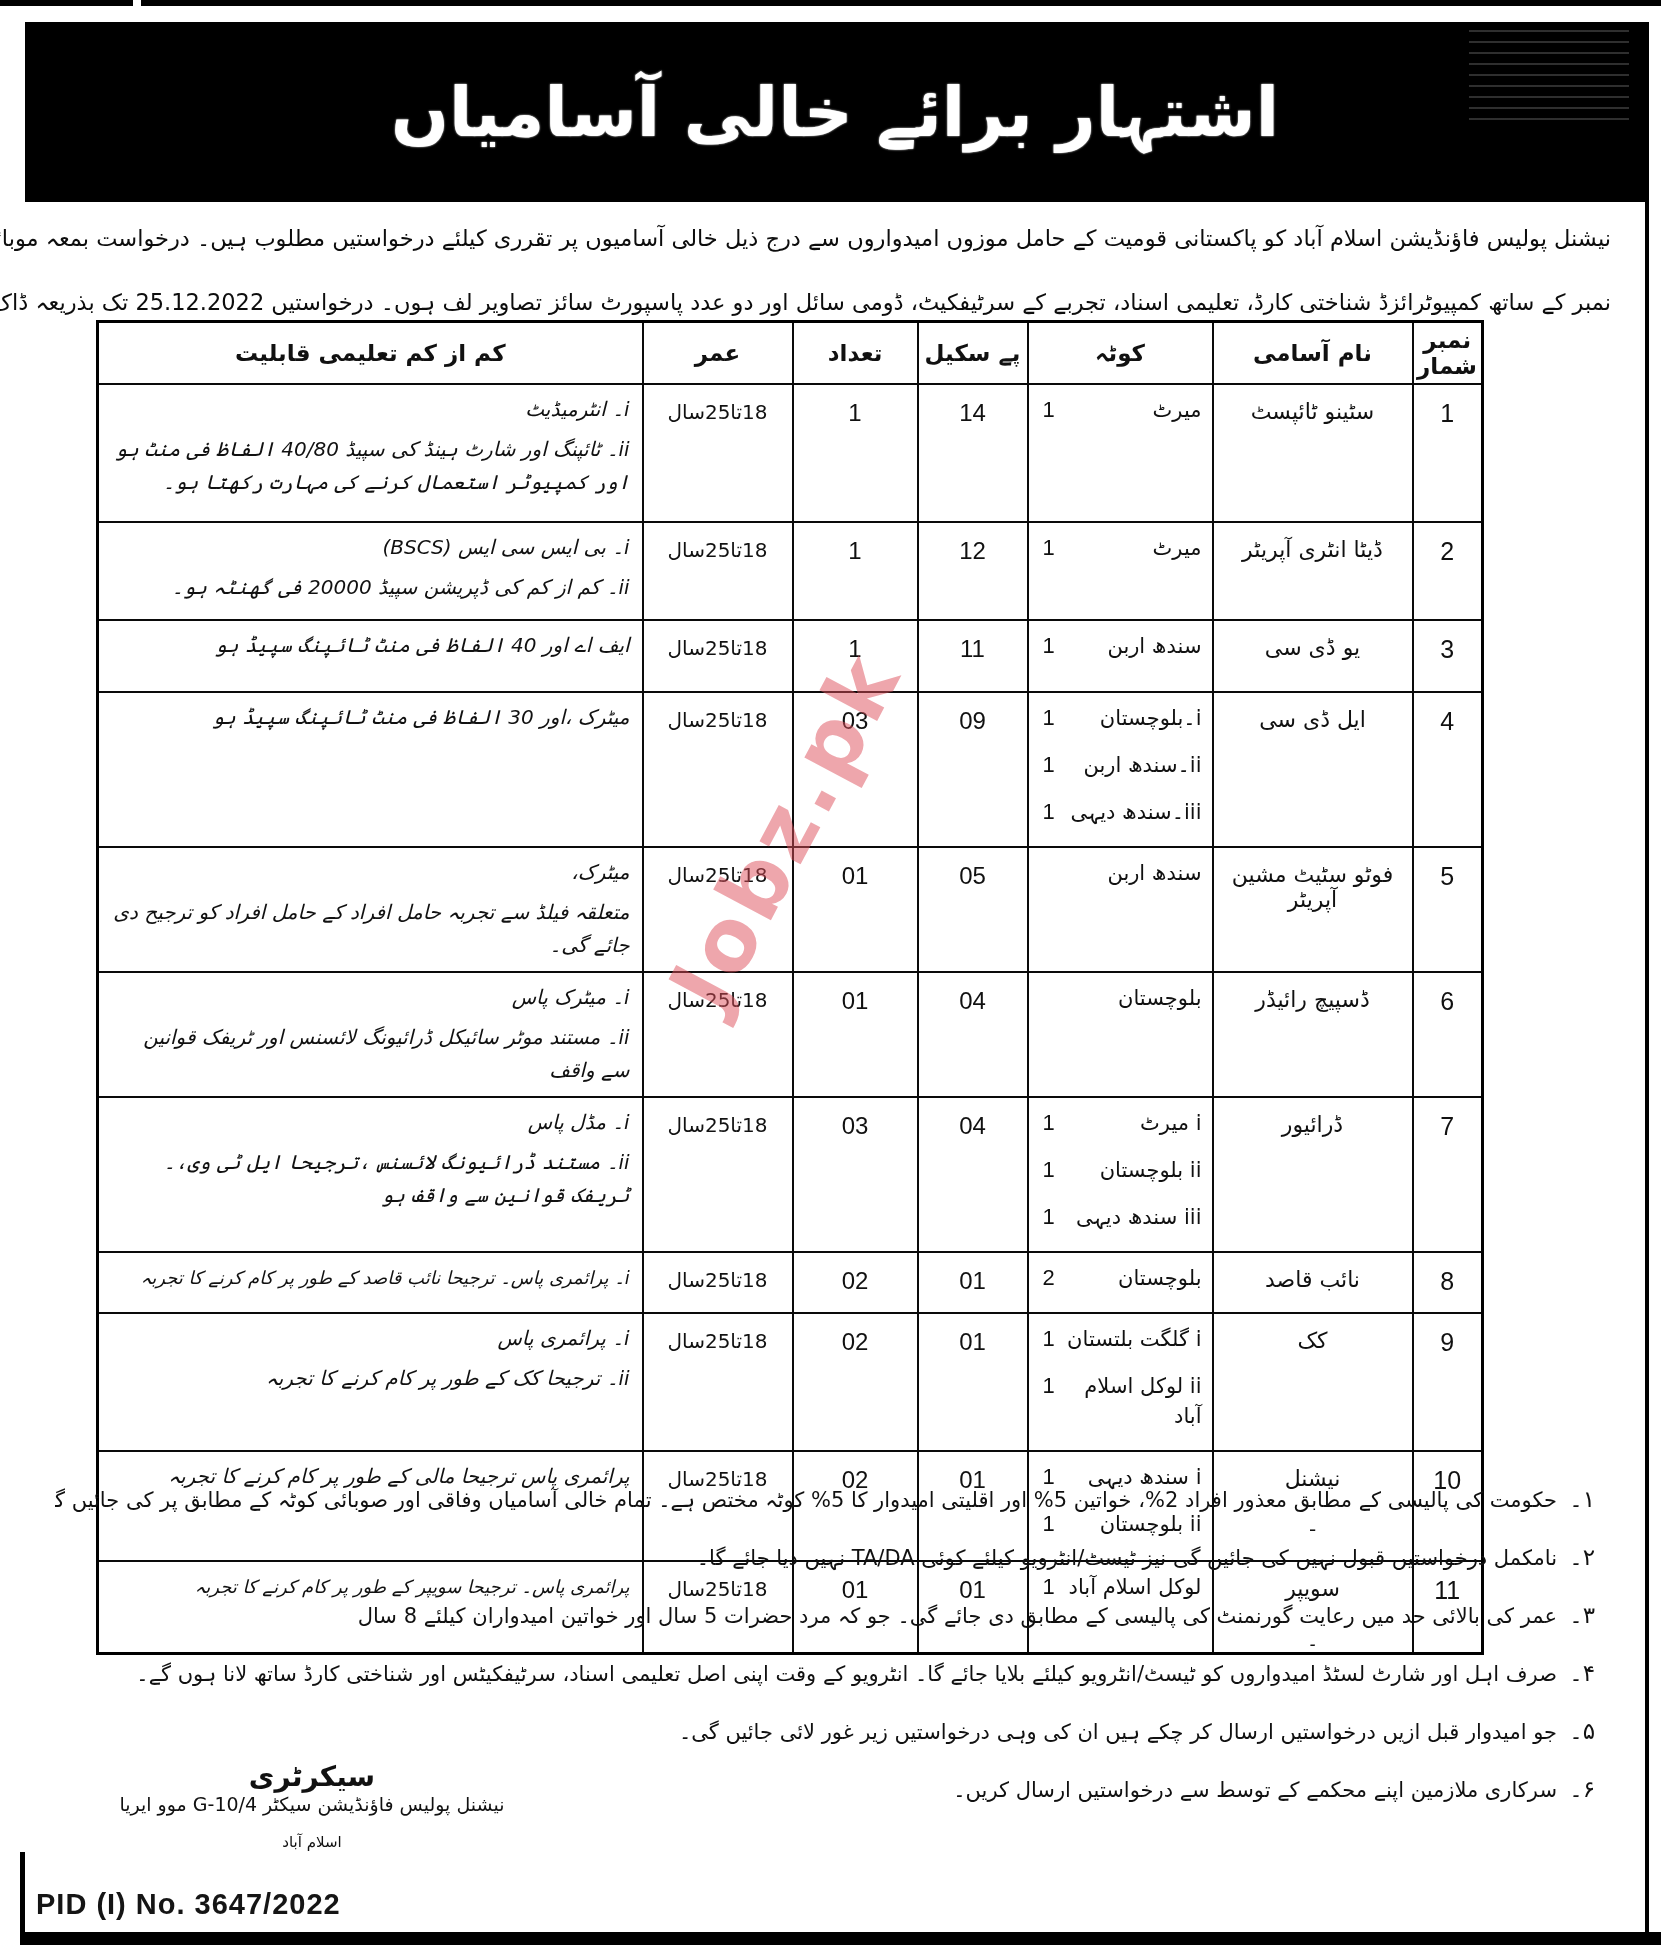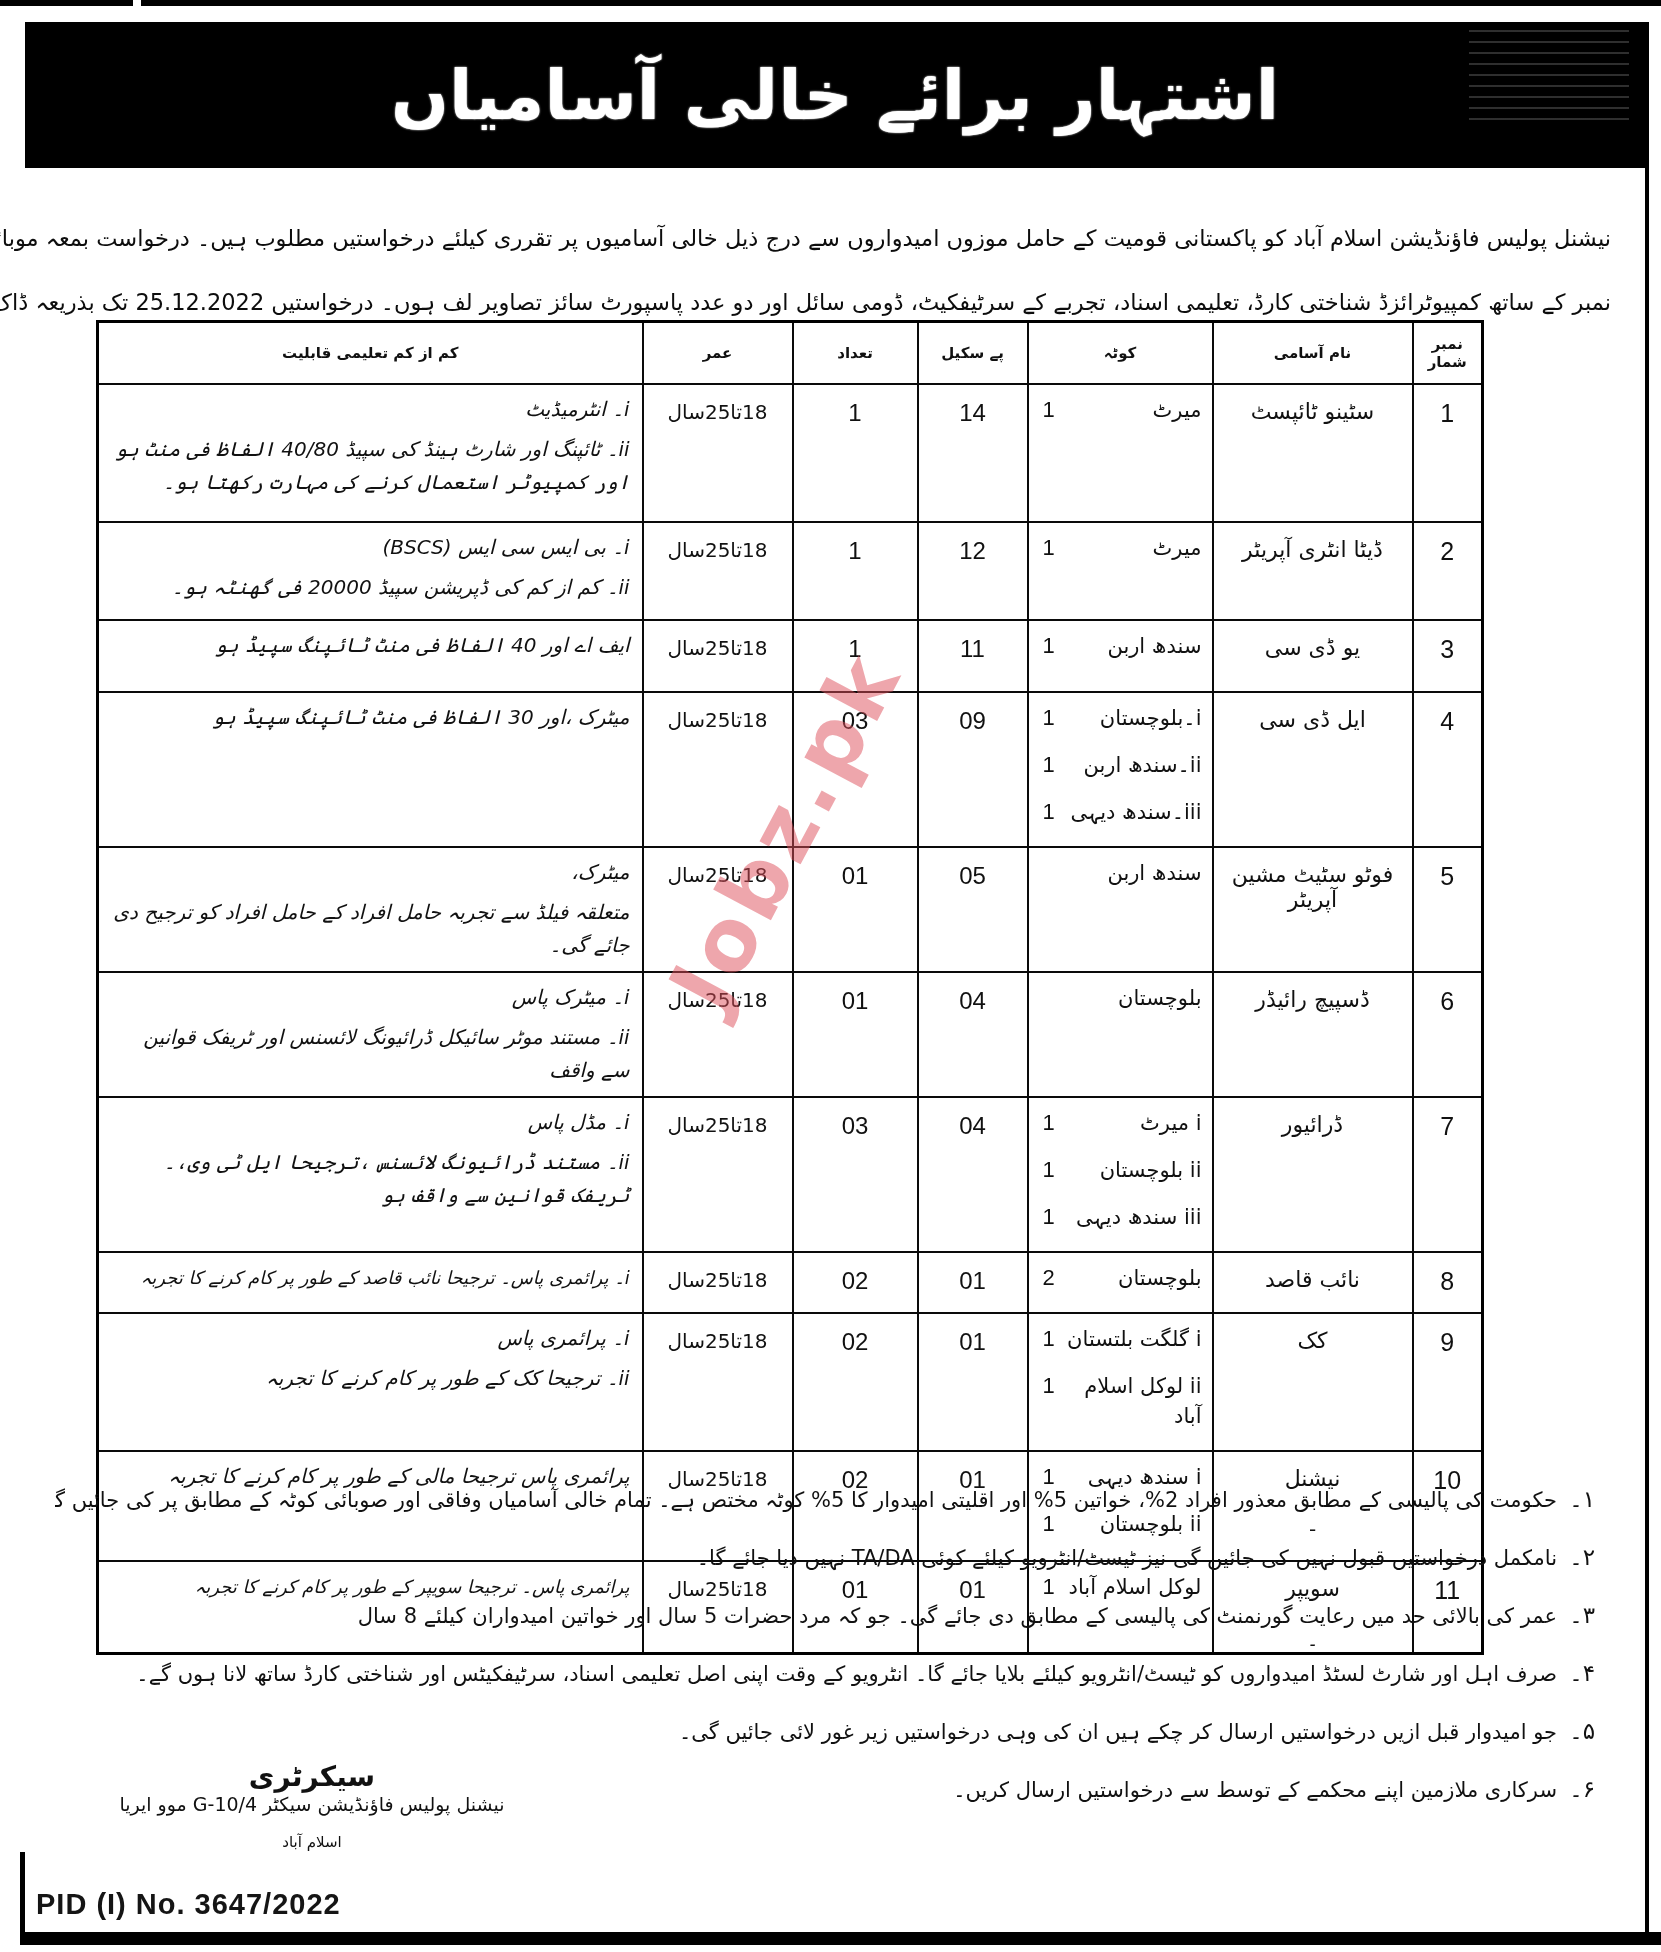--- a/index.html
+++ b/index.html
@@ -9,21 +9,21 @@
   }
   
   .topbar{position:absolute;top:0;height:6px;background:#000;}
   .topbar.seg1{left:0;width:133px;}
   .topbar.seg2{left:141px;right:0;}
   .right-edge{position:absolute;top:22px;bottom:8px;right:12px;width:4px;background:#000;}
   .bottom-bar{position:absolute;left:20px;right:0;bottom:7px;height:13px;background:#000;}
   .left-stub{position:absolute;left:20px;width:5px;top:1852px;height:93px;background:#000;}
   
   .banner{
-    position:absolute;left:25px;top:22px;width:1620px;height:146px;background:#000;
+    position:absolute;left:25px;top:22px;width:1620px;height:180px;background:#000;
     display:flex;align-items:center;justify-content:center;
   }
   .banner h1{
     margin:0;color:#fff;font-size:68px;font-weight:bold;letter-spacing:2px;
     direction:rtl;text-shadow:0 0 2px #fff;
   }
   .stripes{
     position:absolute;top:8px;right:16px;width:160px;height:92px;opacity:.55;
     background:repeating-linear-gradient(180deg,#555 0 2px,transparent 2px 11px);
   }
@@ -33,21 +33,21 @@
     margin:0;font-size:22.5px;line-height:64px;text-align:justify;text-align-last:justify;
     white-space:nowrap;color:#0d0d0d;
   }
   
   table.vac{
     position:absolute;left:96px;top:320px;width:1385px;border-collapse:collapse;
     table-layout:fixed;direction:rtl;background:#fff;border:3px solid #000;
   }
   table.vac th,table.vac td{border:2px solid #0a0a0a;overflow:hidden;vertical-align:top;}
   table.vac thead th{
-    height:56px;vertical-align:middle;text-align:center;font-size:15px;font-weight:bold;padding:2px 4px;
+    height:56px;vertical-align:middle;text-align:center;font-size:23px;font-weight:bold;padding:2px 4px;
   }
   td.c-serial{text-align:center;font-size:25px;padding-top:14px;font-family:"Liberation Sans",sans-serif;}
   td.c-post{text-align:center;font-size:22px;padding-top:14px;}
   .post-mark{font-size:20px;margin-top:26px;}
   td.c-quota{padding:10px 10px 2px;}
   .qline{display:flex;justify-content:space-between;align-items:baseline;direction:rtl;margin-bottom:17px;line-height:30px;}
   .qlabel{font-size:21px;}
   .qnum{font-size:22px;font-family:"Liberation Sans",sans-serif;padding-left:4px;}
   td.c-scale,td.c-count{text-align:center;font-size:24px;padding-top:14px;font-family:"Liberation Sans",sans-serif;}
   td.c-age{text-align:center;font-size:20px;padding-top:15px;white-space:nowrap;direction:rtl;}

